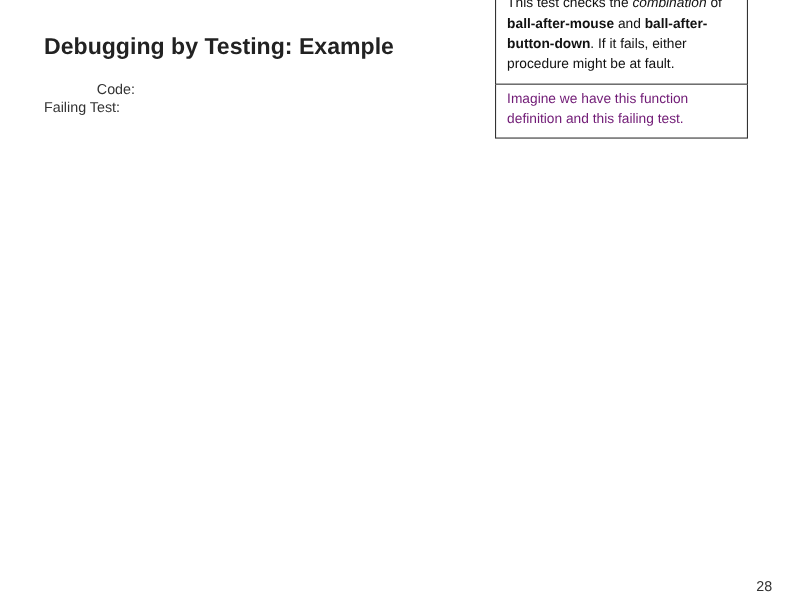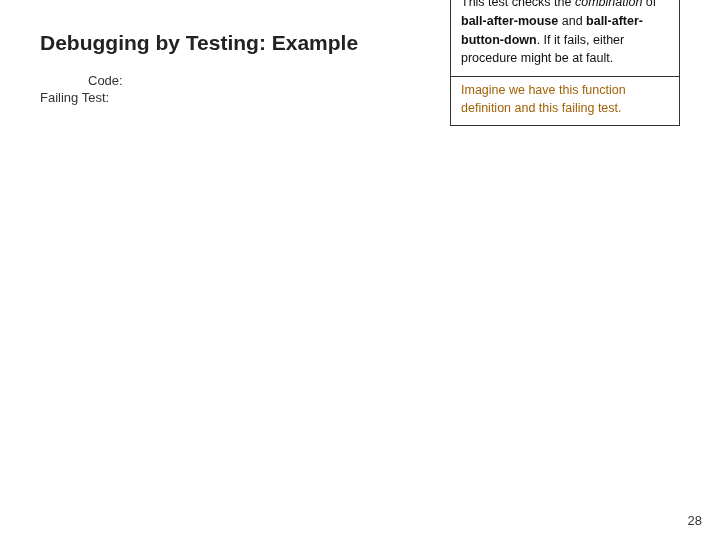--- a/index.html
+++ b/index.html
@@ -61,21 +61,21 @@
 
     .callout-box-top {
       position: absolute;
       right: 0;
       top: 0;
       width: 230px;
       border: 1.5px solid #333;
       background: #fff;
       padding: 8px 10px;
       font-size: 12.5px;
-      color: #a16207;
+      color: #701a75;
       line-height: 1.4;
     }
 
     .callout-box-bottom {
       position: absolute;
       right: 0;
       bottom: 30px;
       width: 230px;
       border: 1.5px solid #333;
       background: #fff;
@@ -88,21 +88,21 @@
     .callout-box-bottom .italic {
       font-style: italic;
     }
 
     .callout-box-bottom .bold {
       font-weight: bold;
     }
 
     .page-number {
       position: absolute;
-      bottom: 12px;
+      bottom: 0;
       right: 18px;
       font-size: 13px;
       color: #333;
     }
   </style>
 </head>
 <body>
 
 <div class="slide">
 

